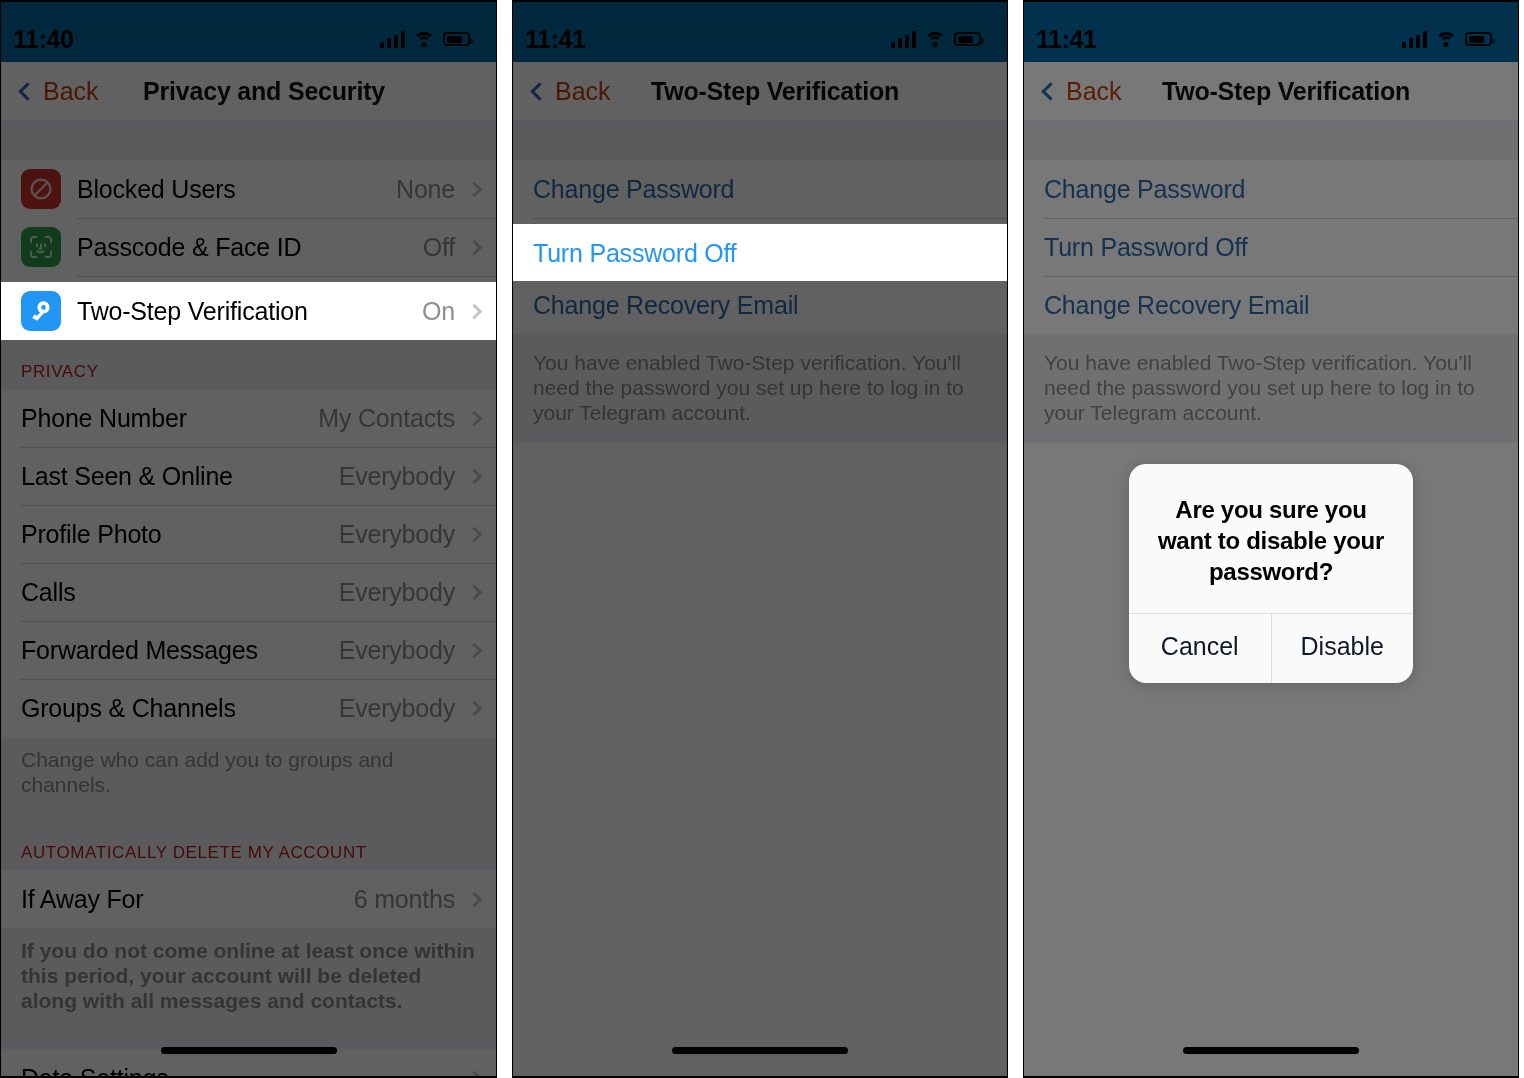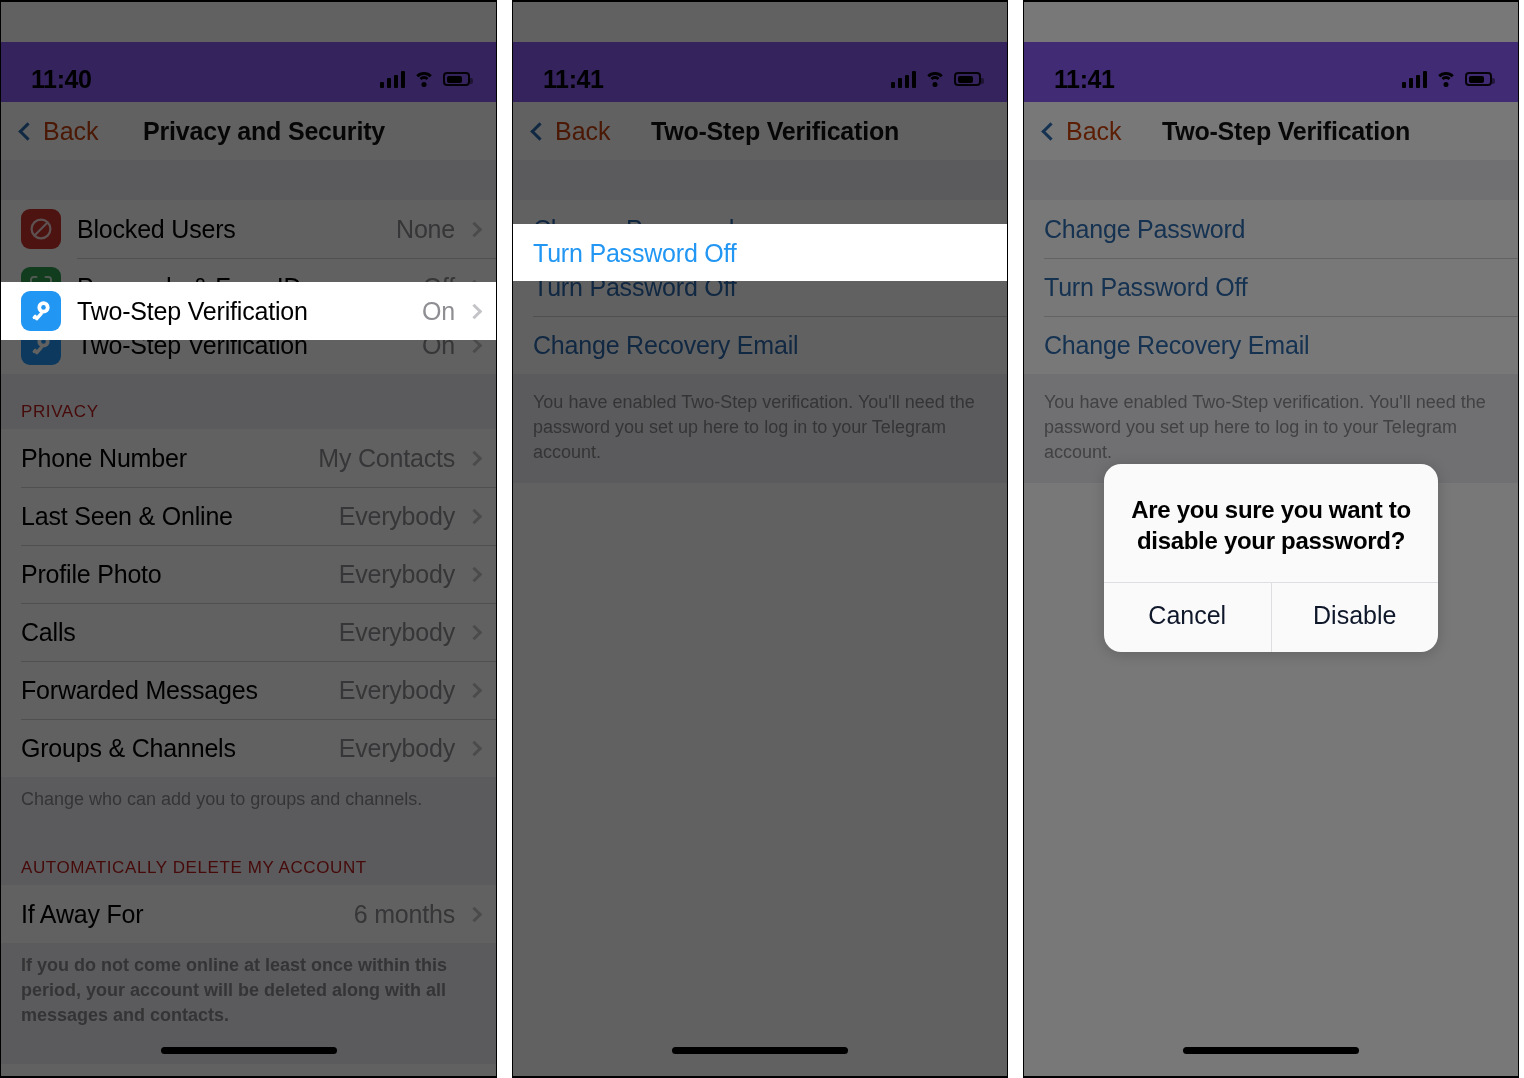--- a/index.html
+++ b/index.html
@@ -51,23 +51,22 @@
     background: #ffffff;
   }
 
   
   .statusbar {
     position: relative;
     height: 60px;
     display: flex;
     align-items: center;
     justify-content: space-between;
-    padding: 14px 26px 0 30px;
-    background: #8b5cf6;
-    margin-top: 40px;
+    padding: 14px 26px 0 12px;
+    background: #0369a1;
   }
   .clock {
     font-size: 25px;
     font-weight: bold;
     color: #000;
     letter-spacing: -0.4px;
   }
   .status-icons { display: flex; align-items: center; gap: 8px; }
   .bars { display: flex; align-items: flex-end; gap: 2.5px; height: 17px; }
   .bars i { display: block; width: 4.5px; background: #000; border-radius: 1px; }
@@ -190,38 +189,38 @@
 
   .sec-header {
     padding: 28px 20px 7px 20px;
     font-size: 17px;
     letter-spacing: 0.6px;
     color: #b91c1c;
     background: #efeff4;
   }
   .footnote {
     padding: 10px 20px 18px 20px;
-    font-size: 18px;
+    font-size: 21px;
     line-height: 25px;
     color: #8a8a8e;
     background: #efeff4;
   }
   .footnote.tall { padding-bottom: 36px; font-weight: bold; }
 
   
   .alert-backdrop {
     position: absolute; inset: 0;
     z-index: 60;
     display: flex;
     align-items: flex-start;
     justify-content: center;
   }
   .alert {
     margin-top: 462px;
-    width: 334px;
+    width: 284px;
     background: #fafafa;
     border-radius: 17px;
     overflow: hidden;
     box-shadow: 0 2px 14px rgba(0,0,0,0.18);
   }
   .alert-title {
     padding: 30px 26px 26px 26px;
     text-align: center;
     font-size: 24px;
     font-weight: bold;

